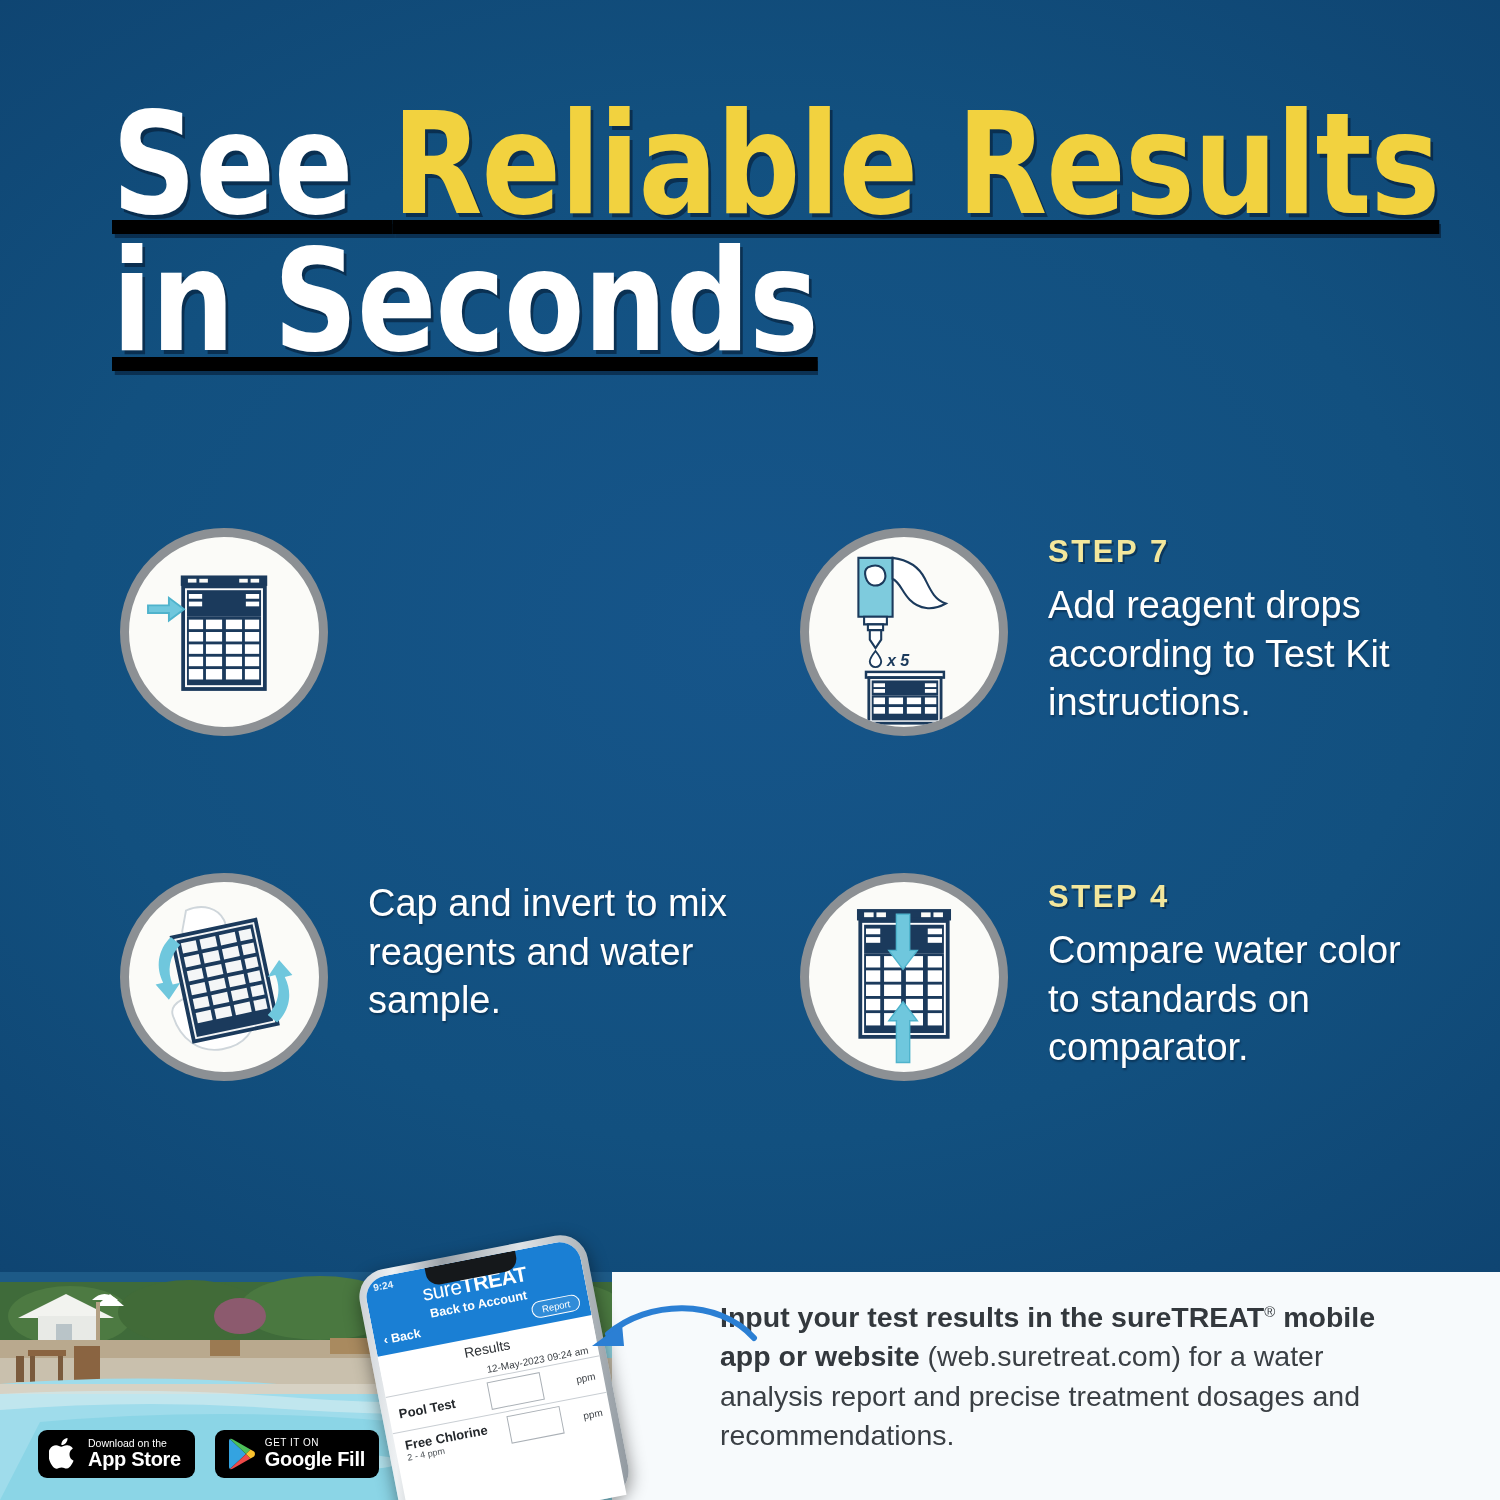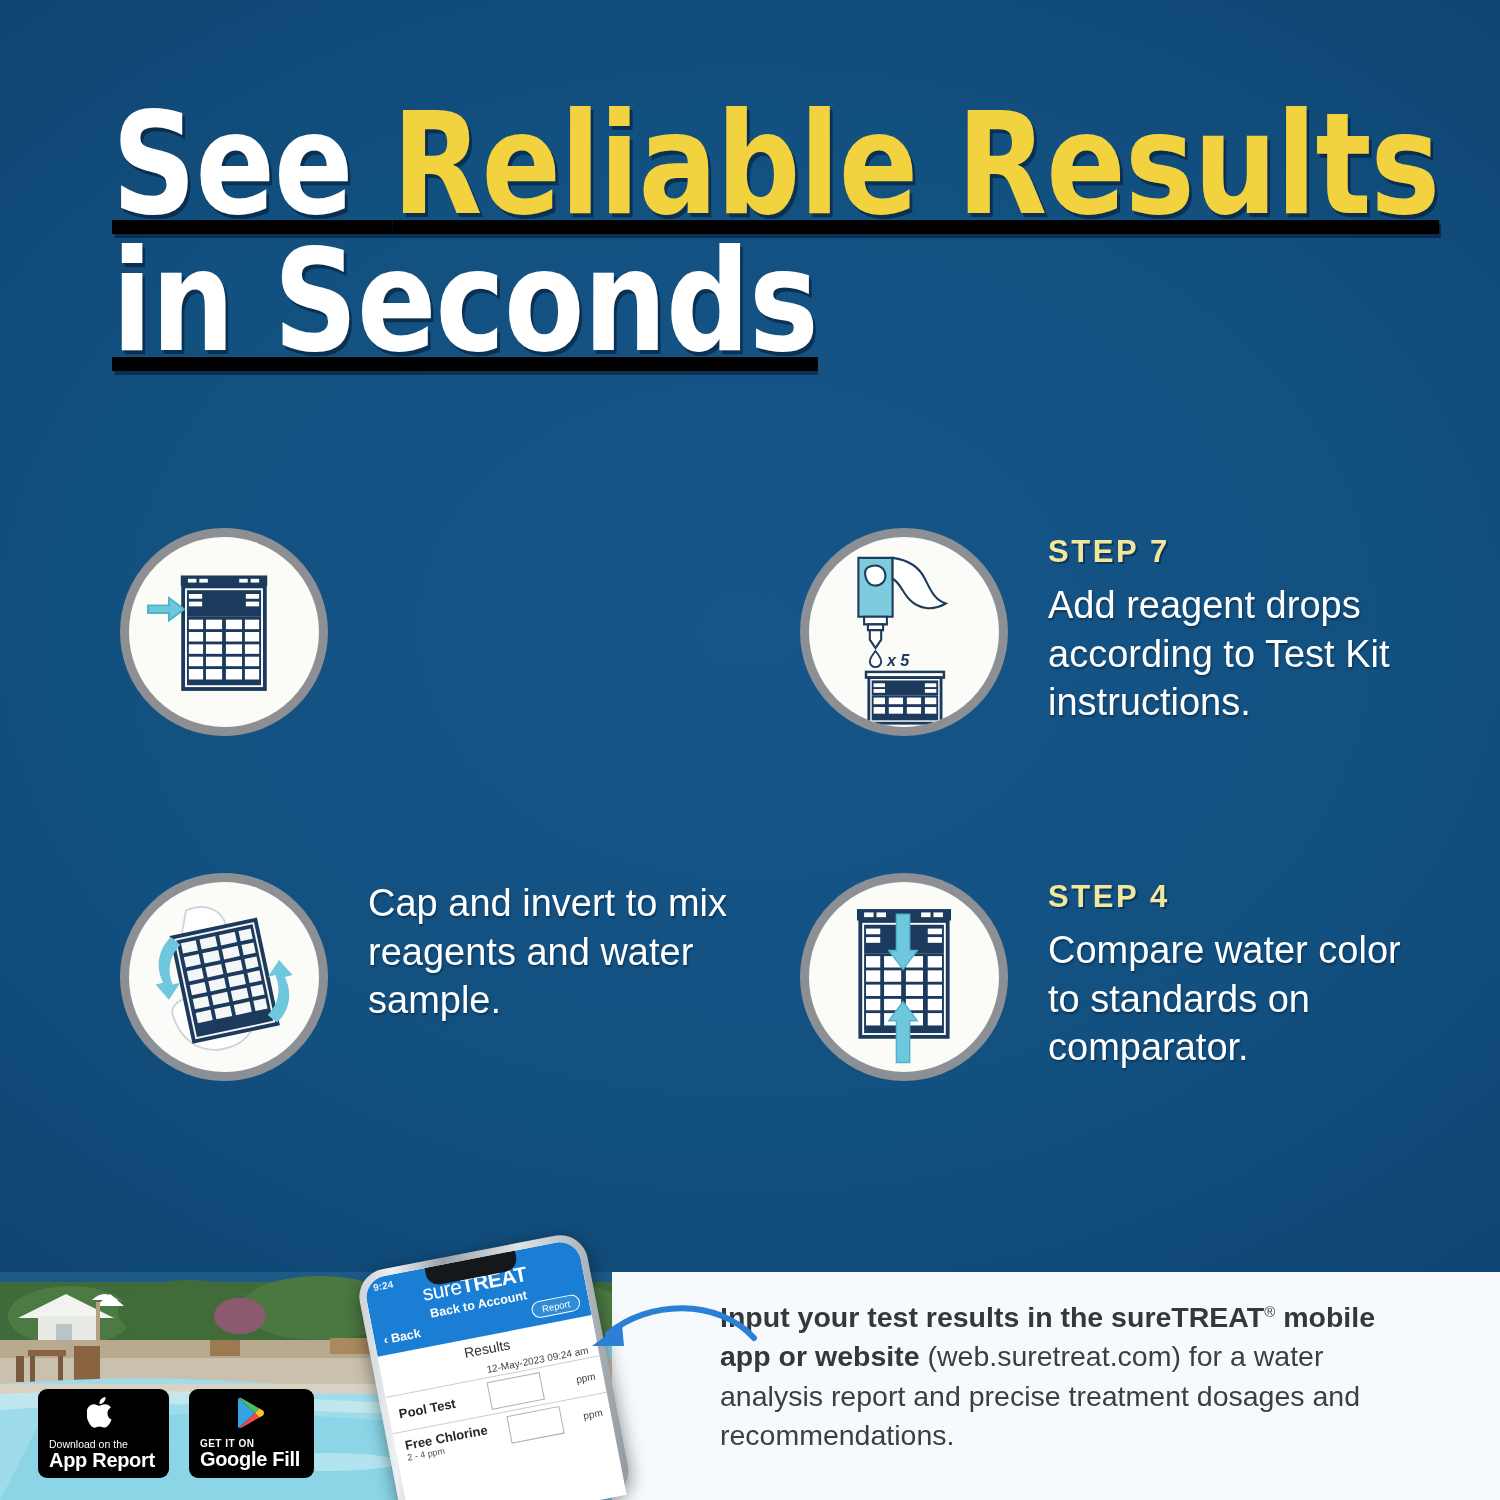--- a/index.html
+++ b/index.html
@@ -177,26 +177,25 @@
   .callout-arrow { position:absolute; left:578px; top:18px; width:180px; height:90px; z-index:7; }
 
   .badges {
     position:absolute; left:38px; bottom:22px;
     display:flex; gap:20px; z-index:5;
   }
   .badge {
     background:#000000; border-radius:9px;
     display:flex; align-items:center; gap:9px;
     padding:7px 14px 7px 11px;
-    flex-direction:column;
   }
   .badge-txt { color:#ffffff; line-height:1.05; }
   .badge-txt .t1 { font-size:10.5px; display:block; }
   .badge-txt .t2 { font-size:20px; font-weight:700; display:block; letter-spacing:-0.3px; }
-  .badge-txt .t1g { font-size:10px; display:block; letter-spacing:0.5px;font-weight:bold; }
+  .badge-txt .t1g { font-size:10px; display:block; letter-spacing:0.5px; }
 </style>
 </head>
 <body>
 
 <div id="stage">
 
   <div class="headline">
     <div class="line"><span class="hl-white">See </span><span class="hl-yellow">Reliable Results</span></div>
     <div class="line hl-white">in Seconds</div>
   </div>
@@ -473,21 +472,21 @@
     </div>
 
     <div class="badges">
       <div class="badge">
         <svg width="30" height="34" viewBox="0 0 30 34">
           <path d="M20.5 17.4c0-4 3.2-5.9 3.4-6-1.8-2.7-4.7-3-5.7-3.1-2.4-.2-4.8 1.4-6 1.4-1.2 0-3.1-1.4-5.1-1.4-2.6 0-5 1.5-6.4 3.9-2.7 4.7-.7 11.7 1.9 15.6 1.3 1.9 2.9 4 4.9 3.9 2-.1 2.7-1.3 5.1-1.3s3 1.3 5.1 1.2c2.1 0 3.4-1.9 4.7-3.8 1.5-2.2 2.1-4.3 2.1-4.4-.1 0-4-1.5-4-6z" fill="#fff"></path>
           <path d="M16.9 5.9c1.1-1.3 1.8-3.1 1.6-4.9-1.5.1-3.4 1-4.5 2.3-1 1.2-1.9 3-1.6 4.8 1.7.1 3.4-.9 4.5-2.2z" fill="#fff"></path>
         </svg>
         <div class="badge-txt">
           <span class="t1">Download on the</span>
-          <span class="t2">App Report</span>
+          <span class="t2">App Store</span>
         </div>
       </div>
       <div class="badge">
         <svg width="30" height="34" viewBox="0 0 30 34">
           <path d="M4 2 L20 17 L4 32 C3.3 31.6 3 30.8 3 29.8 V4.2 C3 3.2 3.3 2.4 4 2z" fill="#34a3e0"></path>
           <path d="M4 2 L20 17 L24.5 12.6 L7 2.4 C6 1.8 4.8 1.6 4 2z" fill="#4ec05a"></path>
           <path d="M4 32 L20 17 L24.5 21.4 L7 31.6 C6 32.2 4.8 32.4 4 32z" fill="#ee4a4a"></path>
           <path d="M24.5 12.6 L28 14.6 C29.3 15.4 29.3 18.6 28 19.4 L24.5 21.4 L20 17z" fill="#fcc22d"></path>
         </svg>
         <div class="badge-txt">

